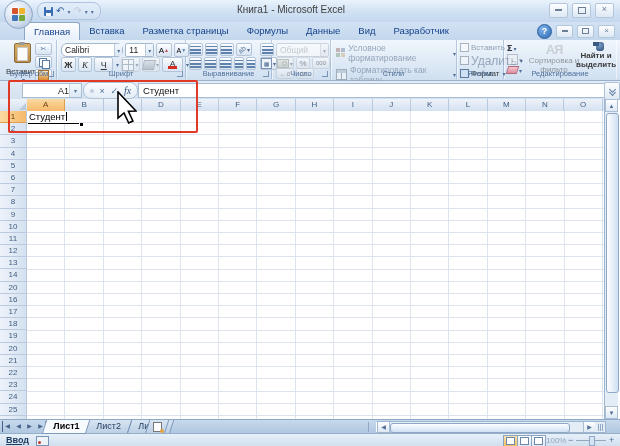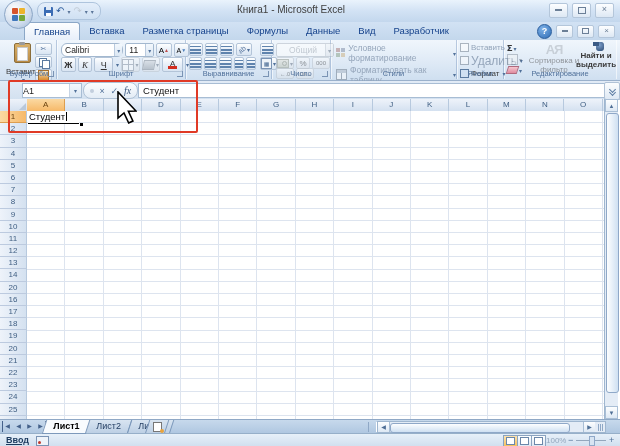--- a/index.html
+++ b/index.html
@@ -91,21 +91,21 @@
   .binocs{position:relative;width:16px;height:10px;}
   .binocs i{position:absolute;width:7px;height:9px;border-radius:3px;background:radial-gradient(circle at 35% 35%,#7da0cc,#2c4a73);}
   .binocs i+i{right:0;}
   .binocs:after{content:"";position:absolute;left:5px;top:0;width:6px;height:4px;background:#3a5a85;}
   .twoline{font-size:8px;color:#3b3b3b;text-align:center;line-height:8.5px;width:52px;}
   
   .fbar{position:absolute;left:0;top:81px;width:620px;height:18px;
         background:linear-gradient(#e2ebf6,#d3e1f0);border-bottom:1px solid #b6c8dc;}
   .namebox{position:absolute;left:22px;top:2px;width:58px;height:13px;background:#fff;border:1px solid #a8bdd4;
            display:flex;align-items:center;}
-  .namebox .nb{flex:1;text-align:left;font-size:9px;color:#222;}
+  .namebox .nb{flex:1;text-align:right;font-size:9px;color:#222;}
   .namebox .arr{width:11px;align-self:stretch;border-left:1px solid #c6d4e4;font-size:6px;color:#51719a;
                 display:flex;align-items:center;justify-content:center;background:linear-gradient(#f3f8fd,#dbe7f3);}
   .fpill{position:absolute;left:83px;top:1px;width:53px;height:15px;border:1px solid #b0c2d6;border-radius:8px;
          background:linear-gradient(#fbfdfe,#e3ecf6);display:flex;align-items:center;justify-content:space-evenly;}
   .fpill .dot{width:4px;height:4px;border-radius:50%;background:#c2cedd;}
   .fpill .fx{font-family:"Liberation Serif",serif;font-style:italic;font-size:10px;color:#3b5a80;}
   .fpill .x{font-size:9px;color:#51719a;}
   .fpill .ck{font-size:9px;color:#51719a;}
   .ffield{position:absolute;left:138px;top:2px;width:464px;height:13px;background:#fff;border:1px solid #a8bdd4;
           font-size:9.5px;color:#111;padding-left:4px;line-height:13px;}
@@ -343,21 +343,21 @@
             <span class="fillicon">▦</span>
             <span class="drop">▾</span>
           </span>
       </div>
       <div class="grplabel">Выравнивание</div>
       <span class="launcher"></span>
     </div>
 
     <div class="grp" style="left:272px;width:58px;">
       <div class="r1" style="padding-left:4px;">
-        <span class="combo dis" style="width:48px;height:12px;padding-left:12px;">
+        <span class="combo dis" style="width:48px;height:12px;padding-left:3px;">
           <span class="greytxt">Общий</span>
             <span class="arr">▾</span>
         </span>
       </div>
       <div class="r2" style="padding-left:4px;gap:2px;">
         <span class="btn dis" style="width:16px;height:10px;">
             <span class="money"></span>
             <span class="drop">▾</span>
           </span>
         <span class="btn dis" style="width:12px;height:10px;font-size:8px;color:#333;">%</span>

